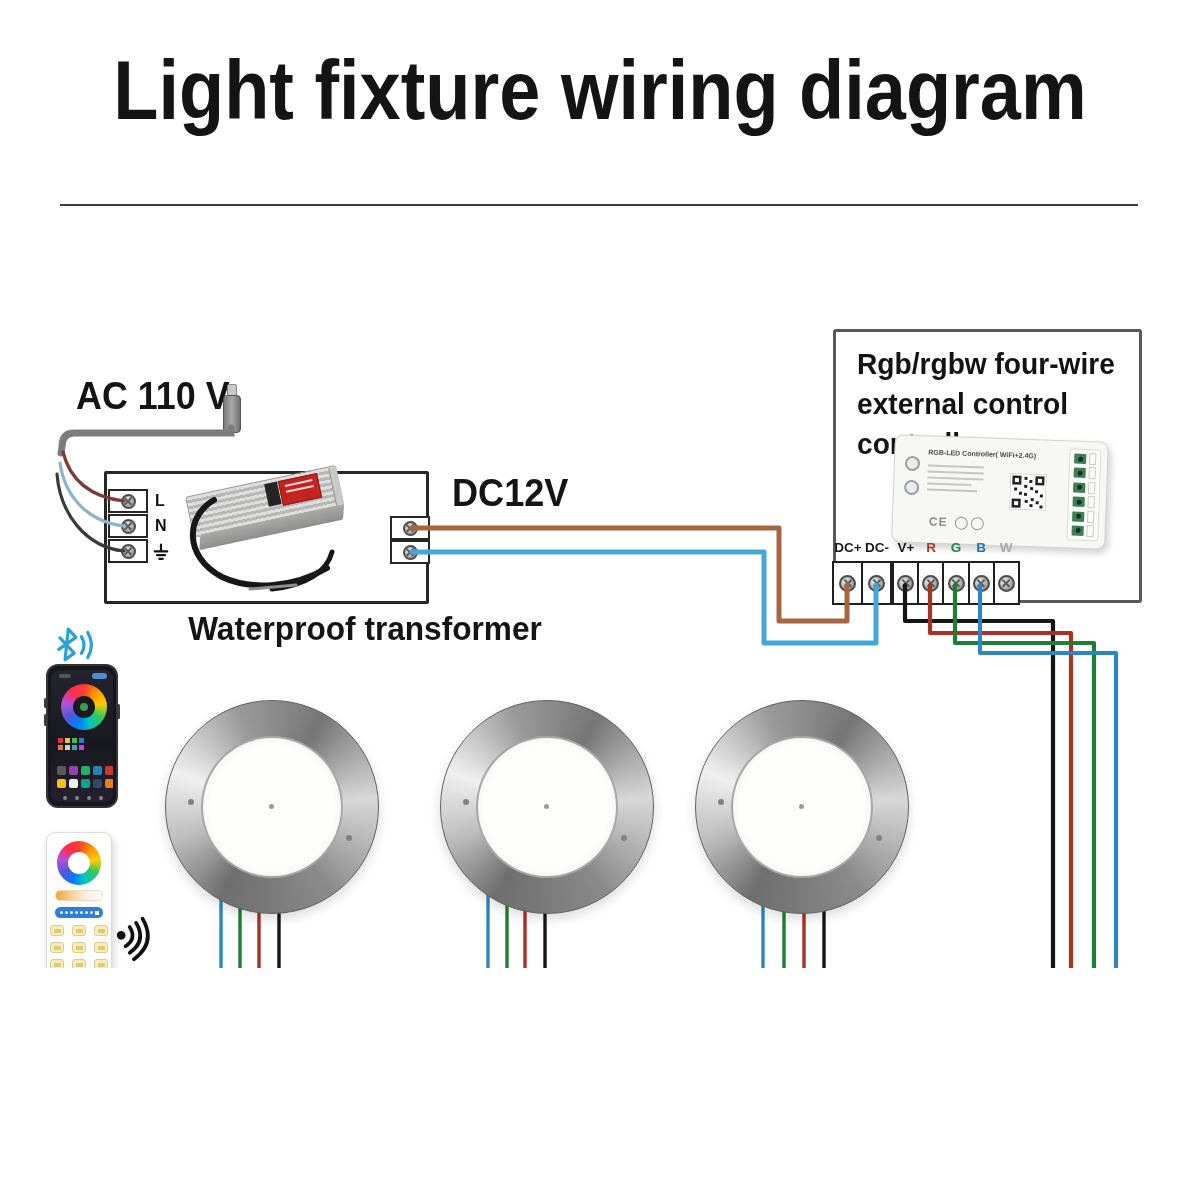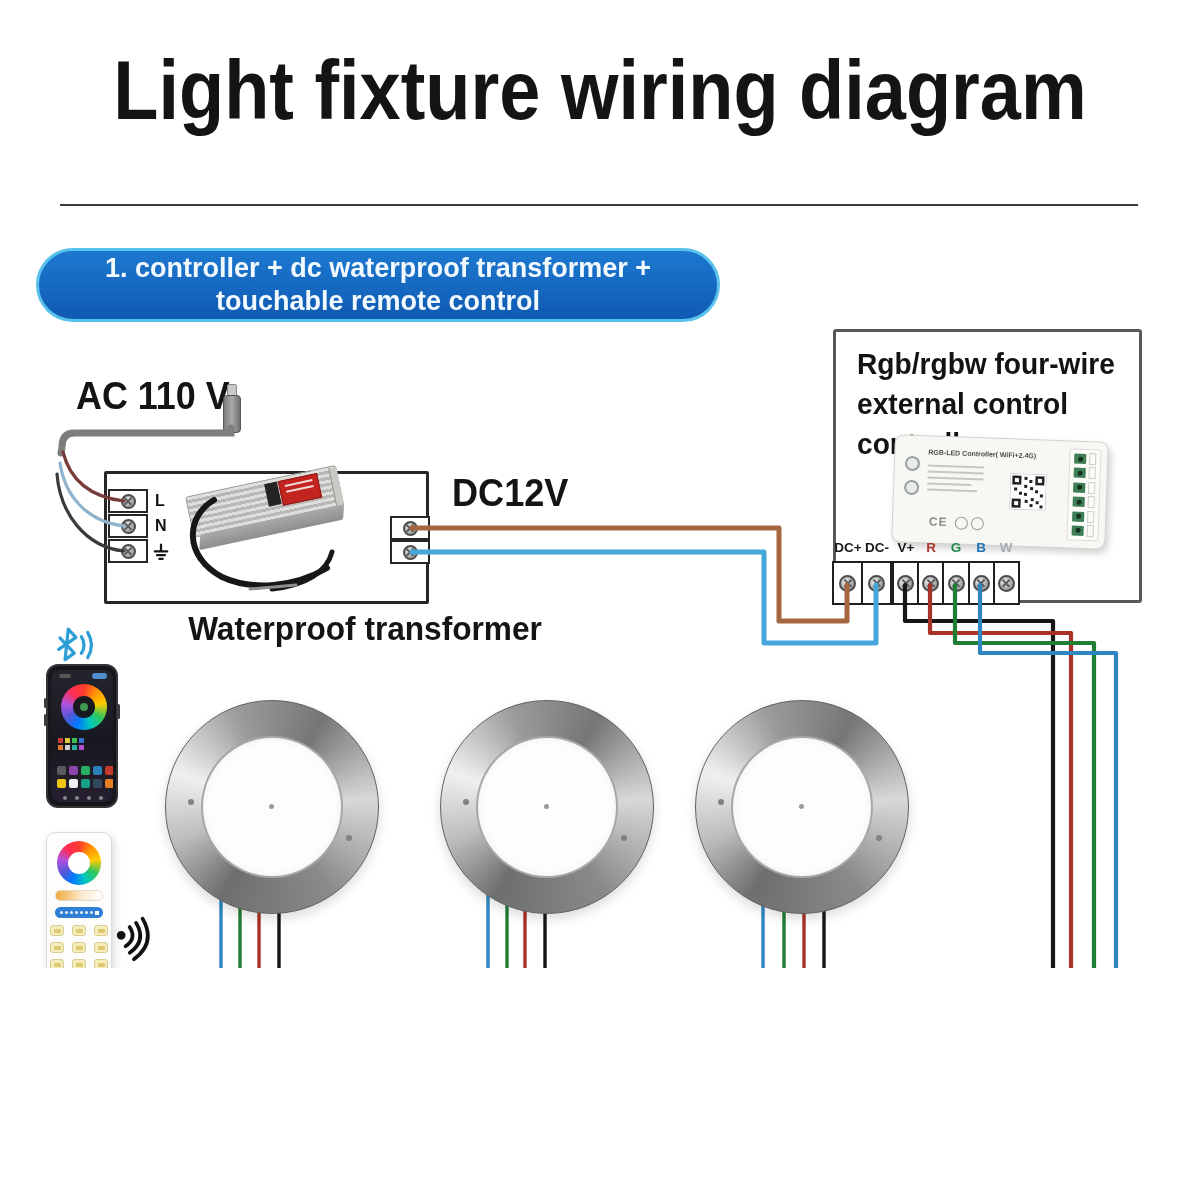--- a/index.html
+++ b/index.html
@@ -98,24 +98,20 @@
   .crop{background:#eae5d9;}
 </style>
 </head>
 <body>
 
 <div class="stage">
 
   <div class="abs page-title">Light fixture wiring diagram</div>
   <div class="abs divider"></div>
 
-  <div class="abs badge">
-    <div>1. controller + dc waterproof transformer +</div>
-    <div>touchable remote control</div>
-  </div>
 
   <div class="abs ac-label">AC 110 V</div>
   <div class="abs plug-cap"></div>
   <div class="abs plug-body"></div>
 
   <div class="abs tf-box"></div>
 
   <div class="abs tbox" style="left:108px;top:489px;">
       <span class="screw"></span>
     </div>

